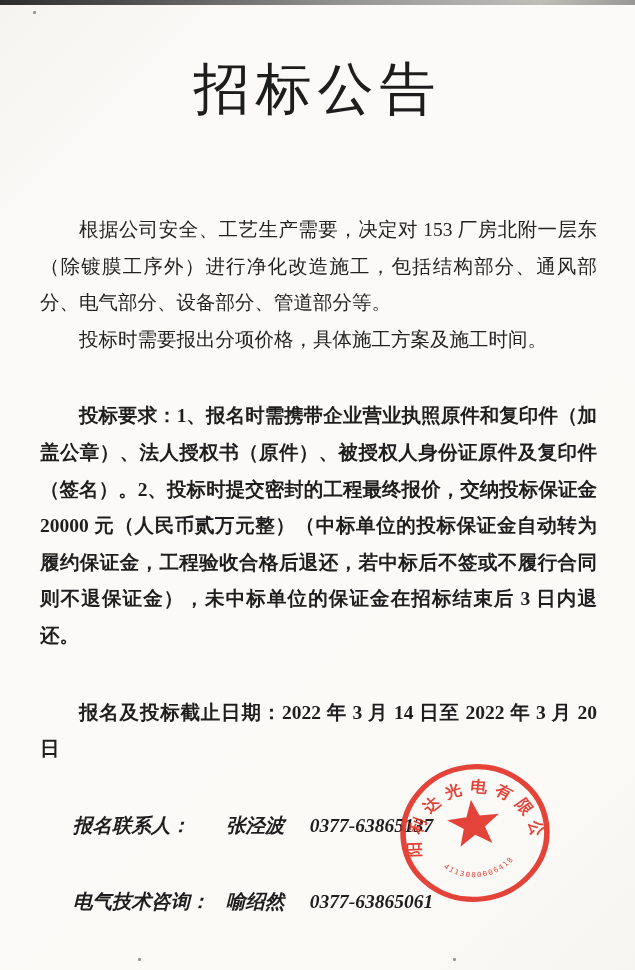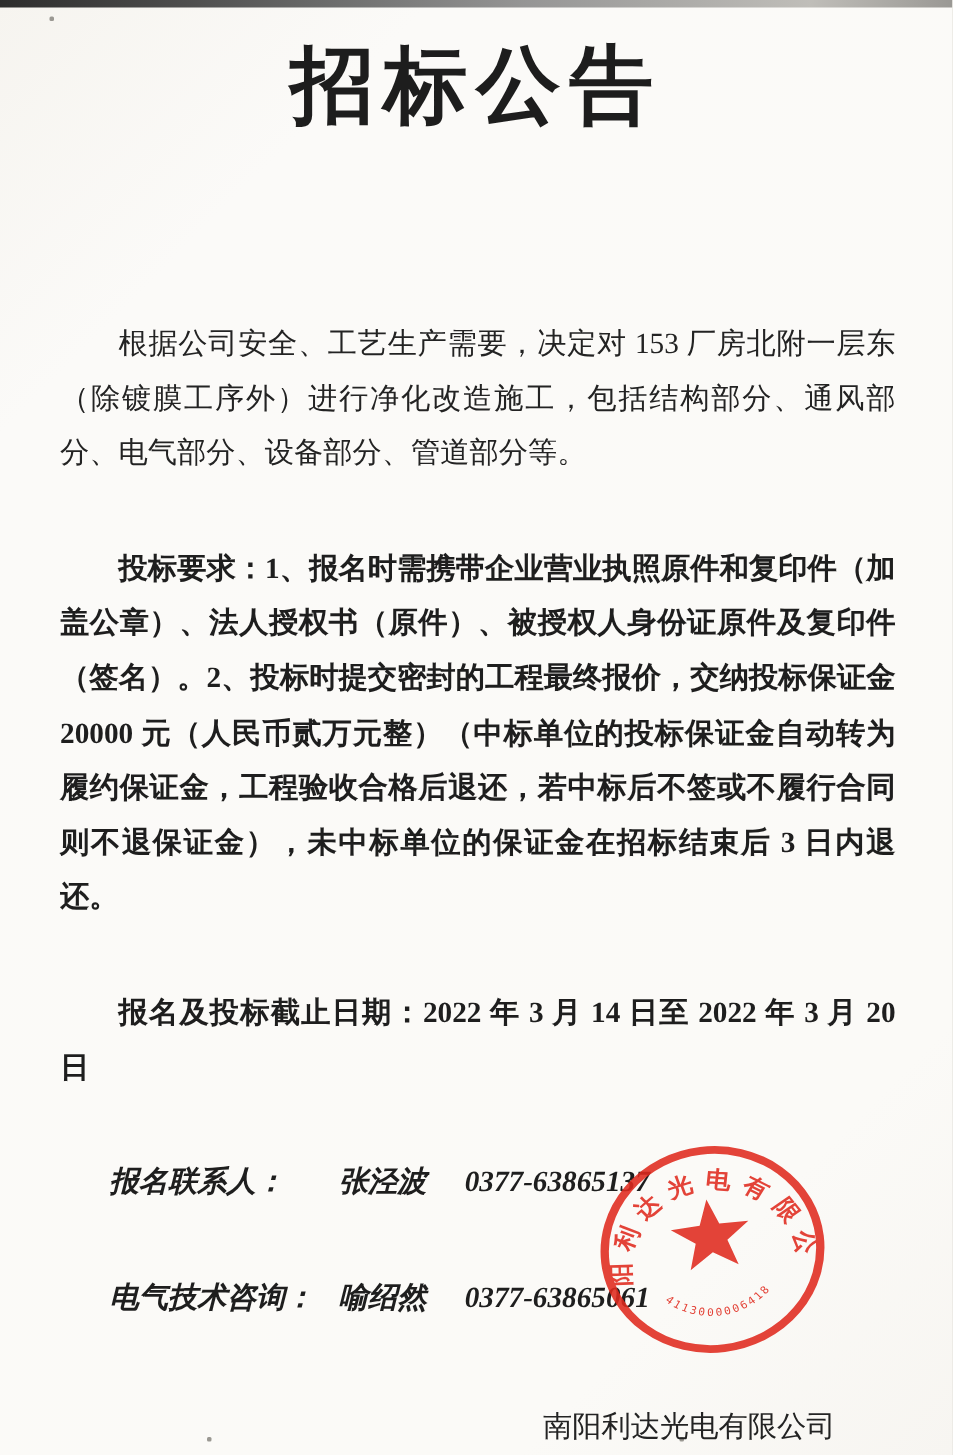--- a/index.html
+++ b/index.html
@@ -19,24 +19,24 @@
     top: 0; left: 0; right: 0;
     height: 5px;
     background: linear-gradient(to right, #161616 0%, #3c3c3c 20%, #8a8a8a 55%, #b9b7b2 85%, #8f8d89 100%);
     opacity: 0.9;
   }
   .speck { position: absolute; background: #9a9892; border-radius: 1px; }
   .speck.s1 { left: 33px; top: 11px; width: 3px; height: 3px; }
   .speck.s2 { left: 138px; top: 958px; width: 3px; height: 3px; }
   .speck.s3 { left: 453px; top: 958px; width: 3px; height: 3px; }
   .doc-title {
-    margin-top: 20px;
+    margin-top: 52px;
     text-align: center;
     font-size: 56px;
-    font-weight: bold;
+    font-weight: normal;
     letter-spacing: 6px;
     color: #1d1d1d;
   }
   .doc-body {
     position: absolute;
     top: 212px;
     left: 40px;
     right: 38px;
     font-size: 19.5px;
     line-height: 36.6px;
@@ -69,20 +69,21 @@
 
   <div class="scan-edge"></div>
   <div class="speck s1"></div>
   <div class="speck s2"></div>
   <div class="speck s3"></div>
 
   <h1 class="doc-title">招标公告</h1>
 
   <div class="doc-body">
     <p class="para">根据公司安全、工艺生产需要，决定对 153 厂房北附一层东（除镀膜工序外）进行净化改造施工，包括结构部分、通风部分、电气部分、设备部分、管道部分等。</p>
+    <p class="para">投标时需要报出分项价格，具体施工方案及施工时间。</p>
     <p class="para bold">投标要求：1、报名时需携带企业营业执照原件和复印件（加盖公章）、法人授权书（原件）、被授权人身份证原件及复印件（签名）。2、投标时提交密封的工程最终报价，交纳投标保证金 20000 元（人民币贰万元整）（中标单位的投标保证金自动转为履约保证金，工程验收合格后退还，若中标后不签或不履行合同则不退保证金），未中标单位的保证金在招标结束后 3 日内退还。</p>
 
     <p class="deadline">报名及投标截止日期：2022 年 3 月 14 日至 2022 年 3 月 20 日</p>
 
     <div class="contact-row">
       <span class="contact-label">报名联系人：</span>
       <span class="contact-name">张泾波</span>
       <span class="contact-phone">0377-63865137</span>
     </div>
     <div class="contact-row">

